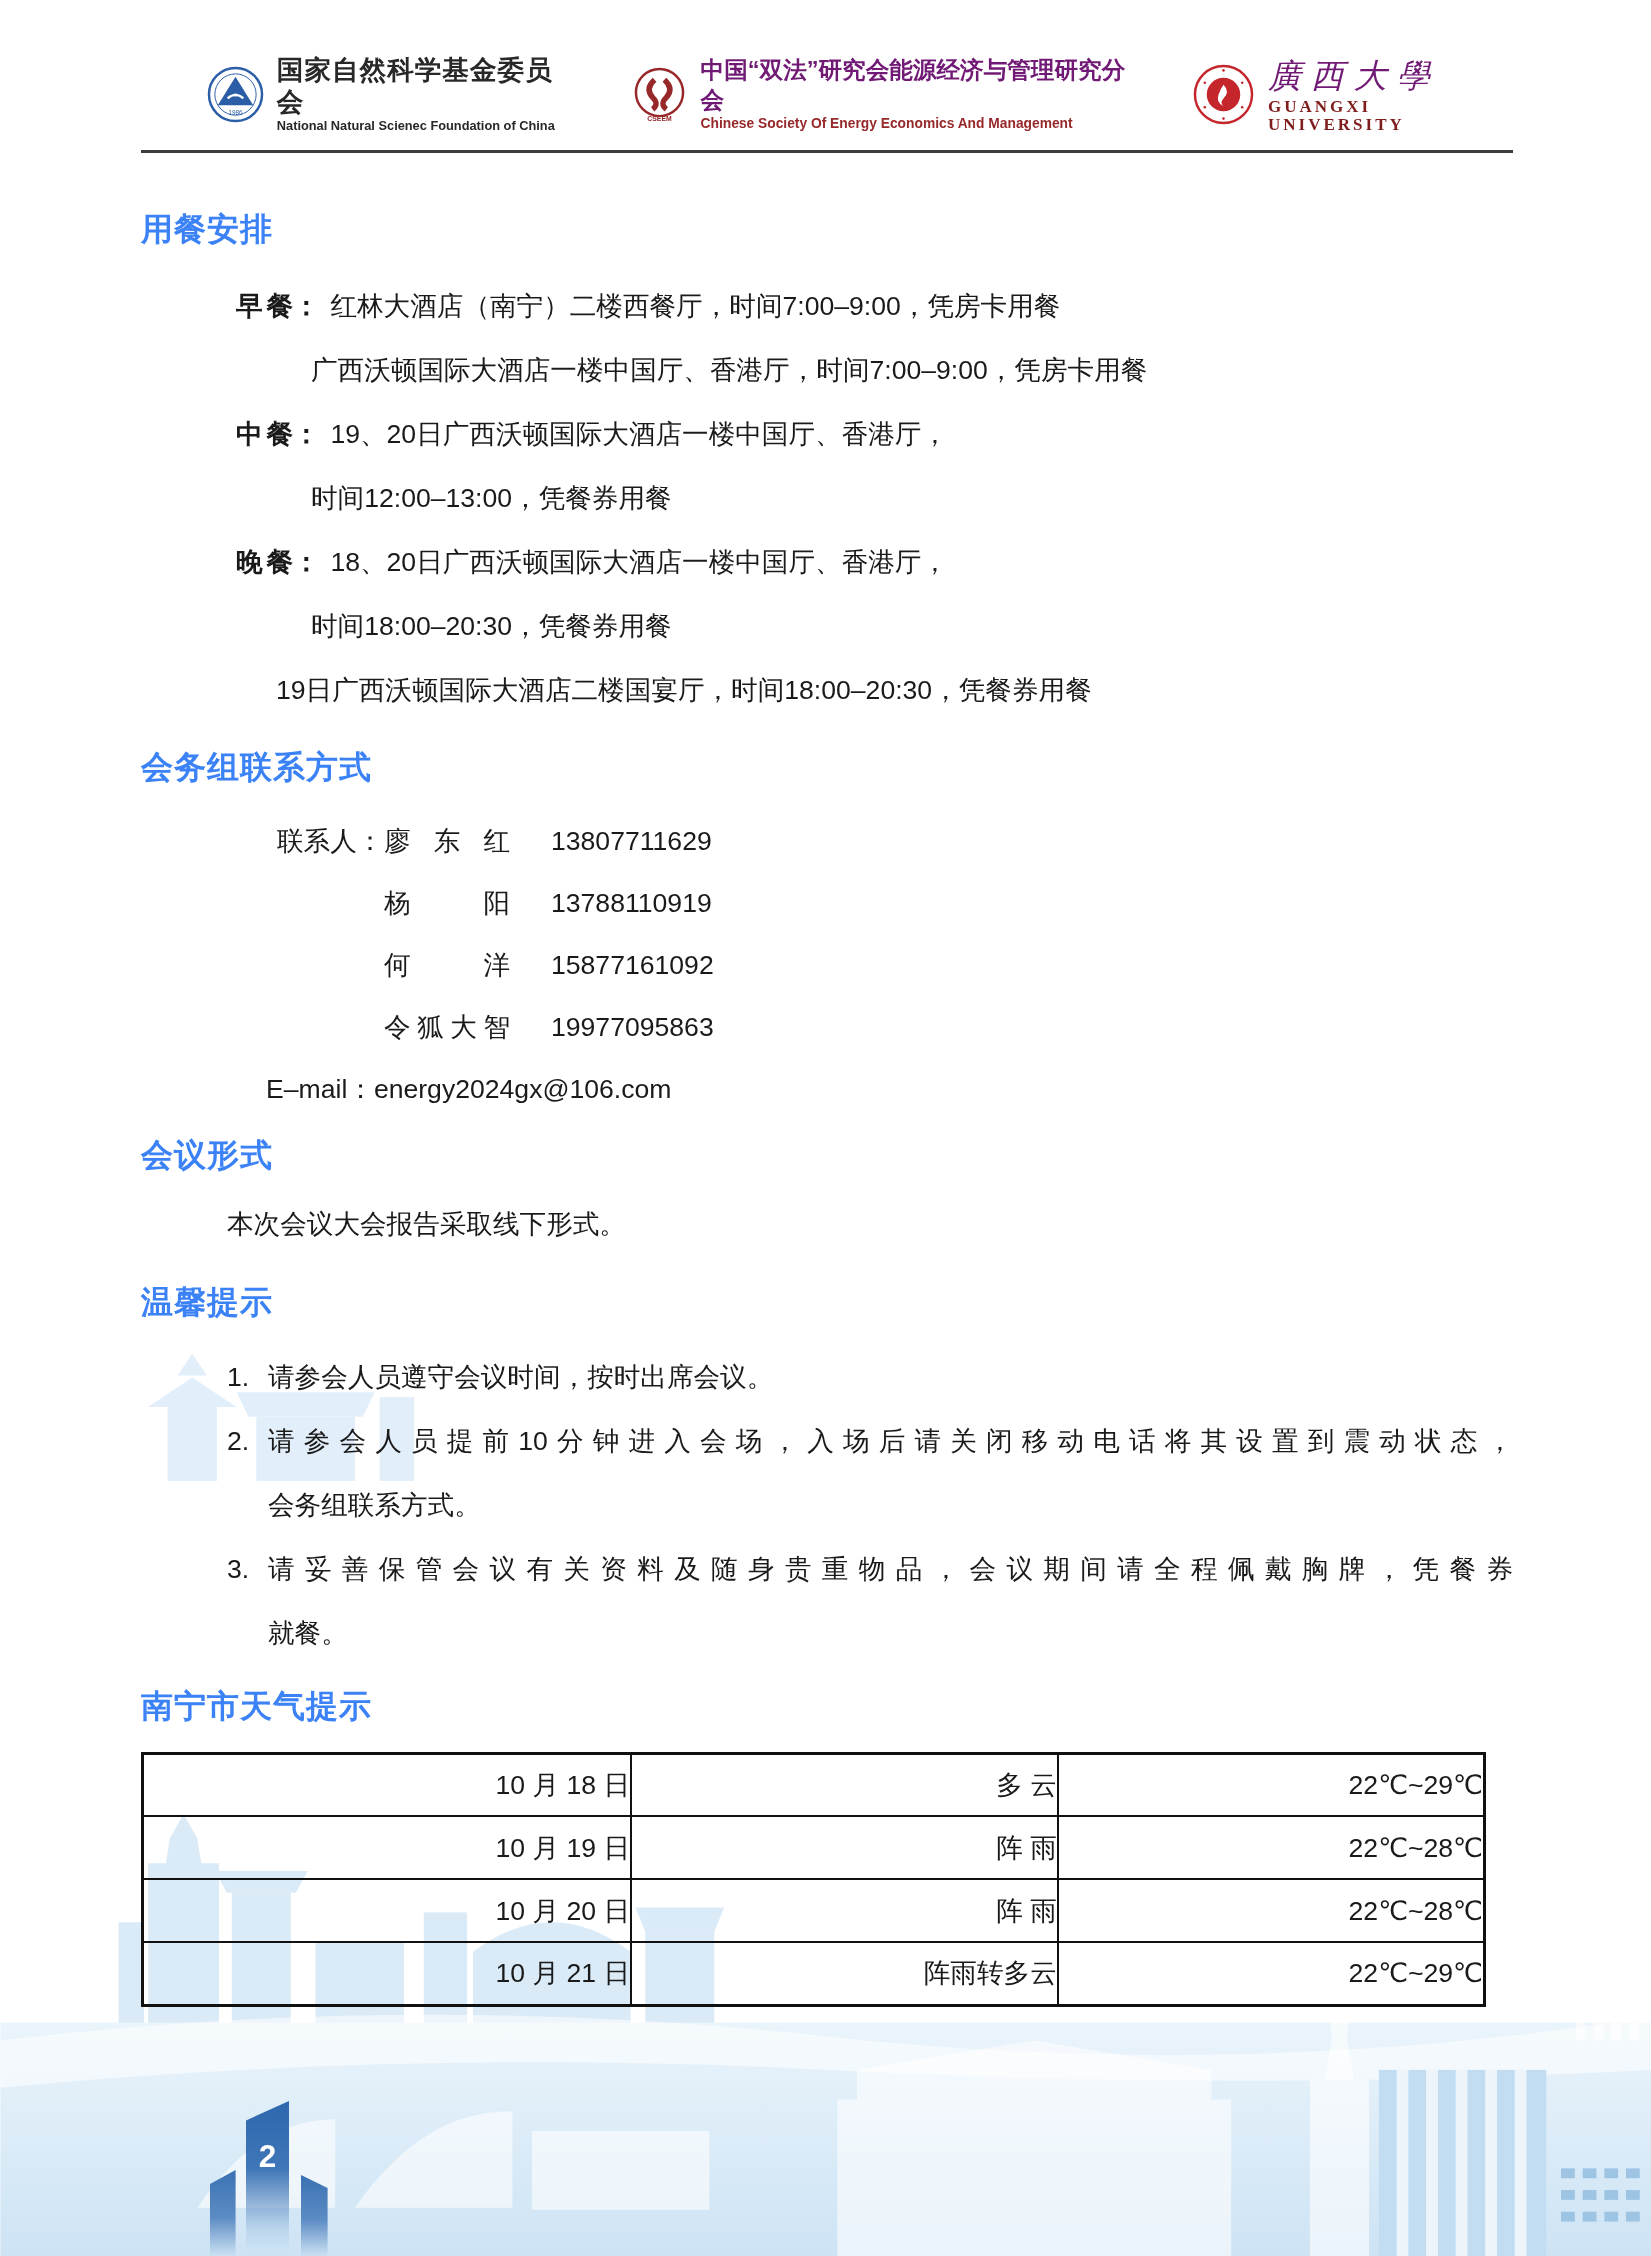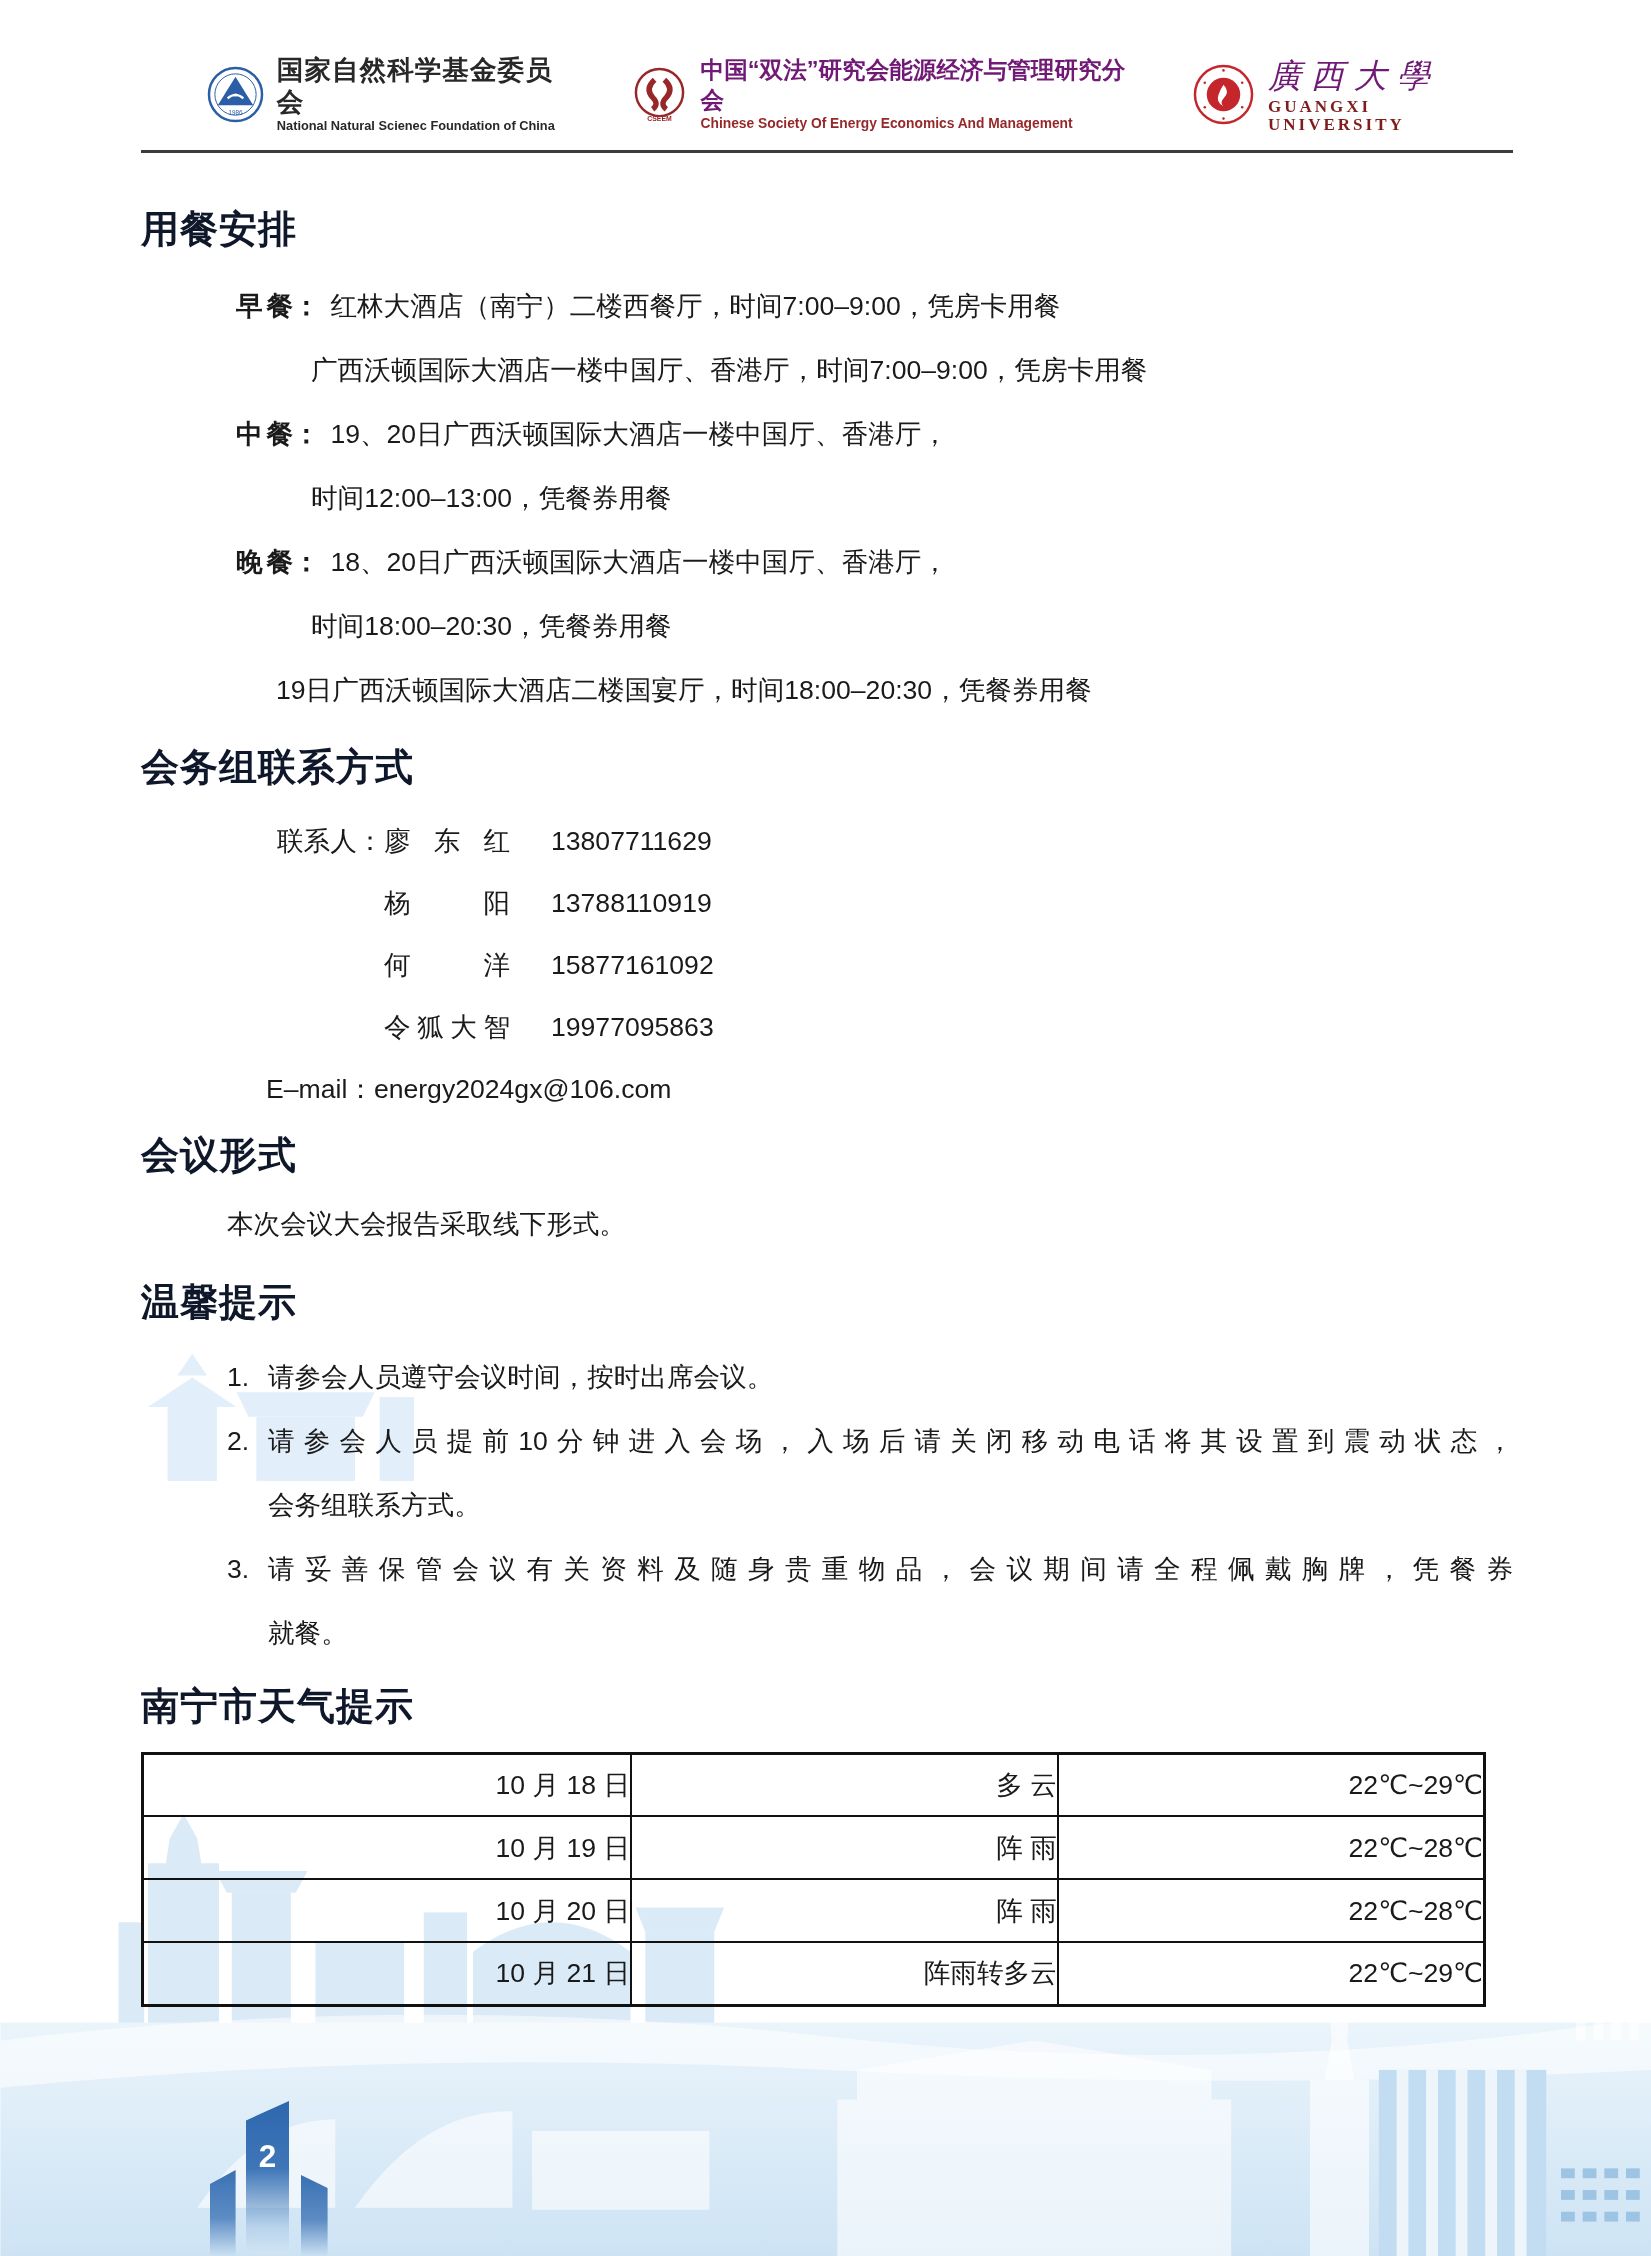--- a/index.html
+++ b/index.html
@@ -22,21 +22,21 @@
   .nsfc-sub { font-size:12.8px; font-weight:bold; color:#282828; line-height:15.8px; }
   .cseem-title { font-size:23.6px; font-weight:bold; color:#701a75; line-height:29.6px; }
   .cseem-sub { font-size:13.8px; font-weight:bold; color:#97282a; line-height:17.7px; }
   .gxu-title { font-family:"Liberation Serif","DejaVu Serif",serif; font-size:33px; color:#701a75; line-height:43px; letter-spacing:9.9px; font-style:italic; }
   .gxu-sub { font-family:"Liberation Serif","DejaVu Serif",serif; font-size:17px; font-weight:bold; color:#7f1d1d; letter-spacing:3px; line-height:17.7px; }
   .logo-nsfc { margin-right:53px; }
   .logo-cseem { margin-right:47px; }
 
   
   main { position:relative; z-index:2; padding:0 139px 0 141px; font-size:26.6px; }
-  .h { font-size:38px; font-weight:bold; color:#0f172a; letter-spacing:1px; line-height:43px; }
+  .h { font-size:32px; font-weight:bold; color:#3b82f6; letter-spacing:1px; line-height:43px; }
   #h-dining { margin-top:55px; }
   #h-contact { margin-top:23.6px; }
   #h-format { margin-top:13.8px; }
   #h-tips { margin-top:25.6px; }
   #h-weather { margin-top:19.7px; }
 
   .meals { margin-top:23.6px; line-height:64px; }
   .meal-row { padding-left:95px; display:flex; }
   .meal-label { display:inline-block; width:57px; font-weight:bold; text-align:justify; text-align-last:justify; }
   .meal-colon { font-weight:bold; }

